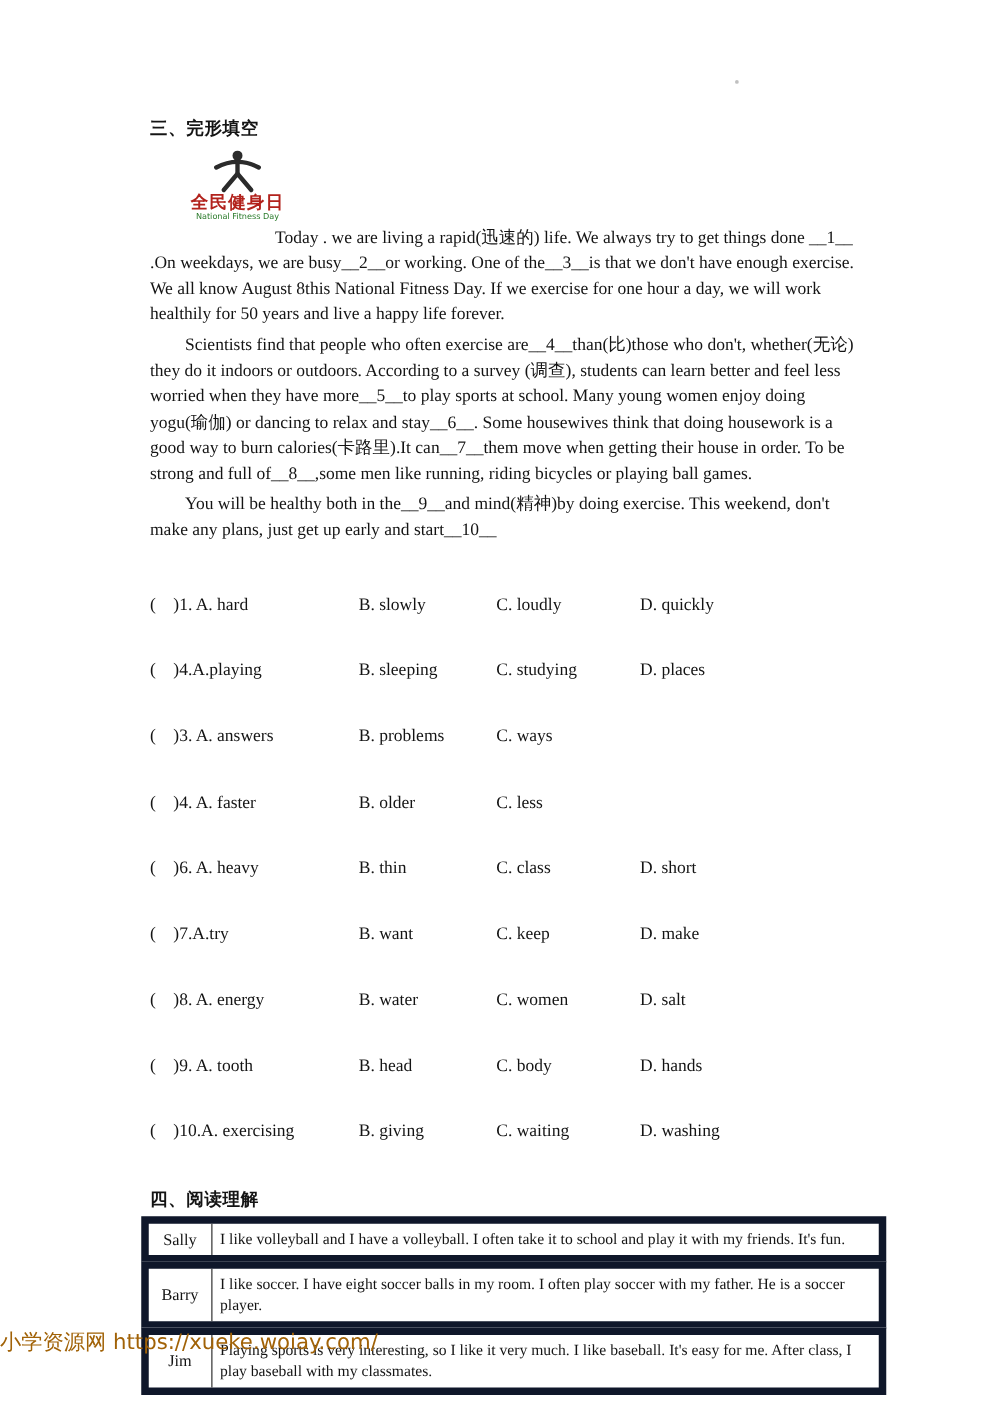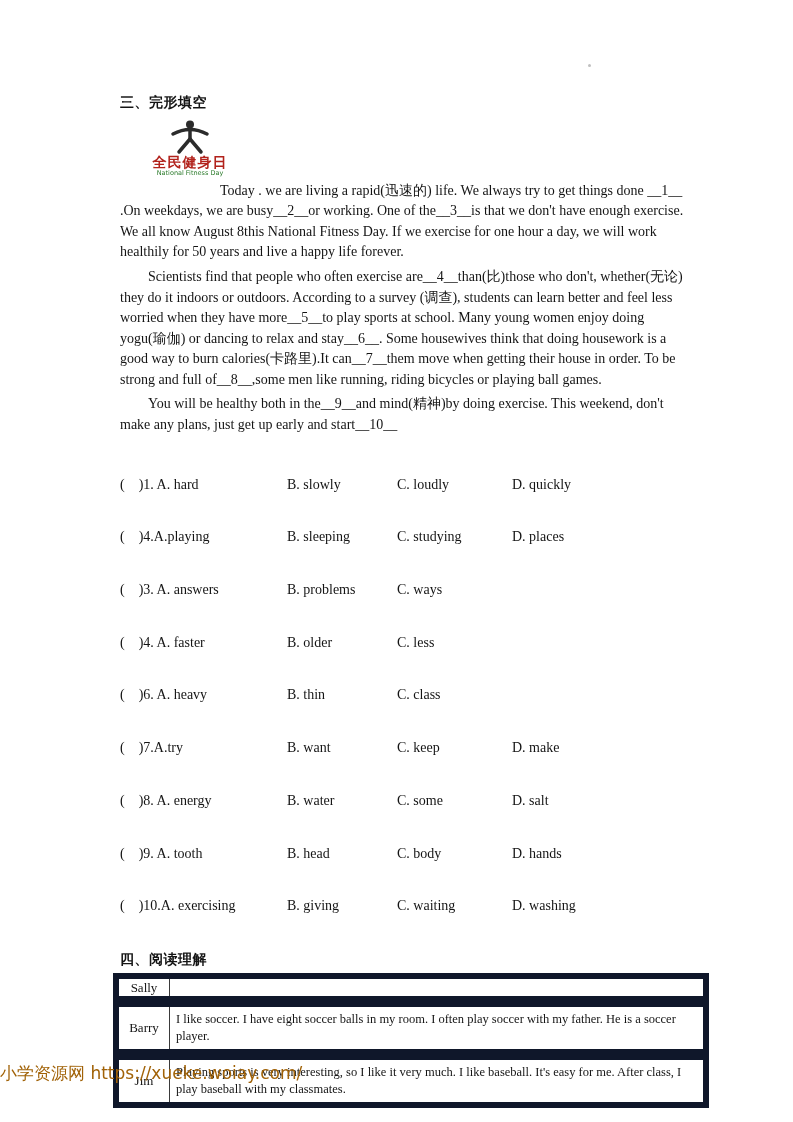--- a/index.html
+++ b/index.html
@@ -68,31 +68,32 @@
     </div>
     <div class="opt-row">
       <span>(    )4. A. faster</span>
       <span>B. older</span>
       <span>C. less</span>
     </div>
     <div class="opt-row">
       <span>(    )6. A. heavy</span>
       <span>B. thin</span>
       <span>C. class</span>
+      <span>D. short</span>
     </div>
     <div class="opt-row">
       <span>(    )7.A.try</span>
       <span>B. want</span>
       <span>C. keep</span>
       <span>D. make</span>
     </div>
     <div class="opt-row">
       <span>(    )8. A. energy</span>
       <span>B. water</span>
-      <span>C. some</span>
+      <span>C. women</span>
       <span>D. salt</span>
     </div>
     <div class="opt-row">
       <span>(    )9. A. tooth</span>
       <span>B. head</span>
       <span>C. body</span>
       <span>D. hands</span>
     </div>
     <div class="opt-row">
       <span>(    )10.A. exercising</span>
@@ -100,20 +101,21 @@
       <span>C. waiting</span>
       <span>D. washing</span>
     </div>
   </div>
 
   <div class="sec-title reading">四、阅读理解</div>
 
   <div class="rtable">
     <div class="rrow">
       <div class="rname">Sally</div>
+      <div class="rdesc">I like volleyball and I have a volleyball. I often take it to school and play it with my friends. It's fun.</div>
     </div>
     <div class="rrow">
       <div class="rname">Barry</div>
       <div class="rdesc">I like soccer. I have eight soccer balls in my room. I often play soccer with my father. He is a soccer player.</div>
     </div>
     <div class="rrow">
       <div class="rname">Jim</div>
       <div class="rdesc">Playing sports is very interesting, so I like it very much. I like baseball. It's easy for me. After class, I play baseball with my classmates.</div>
     </div>
 

